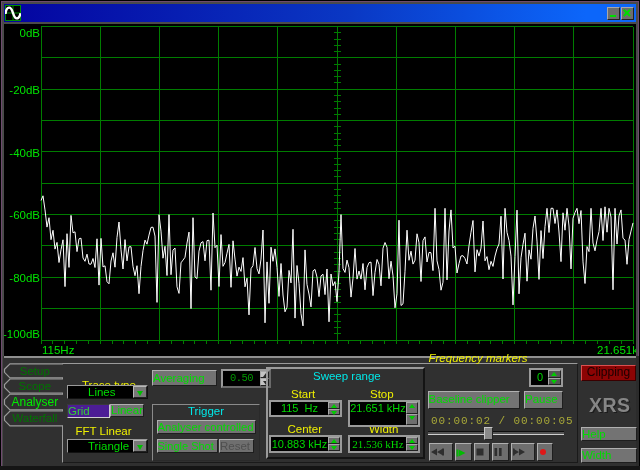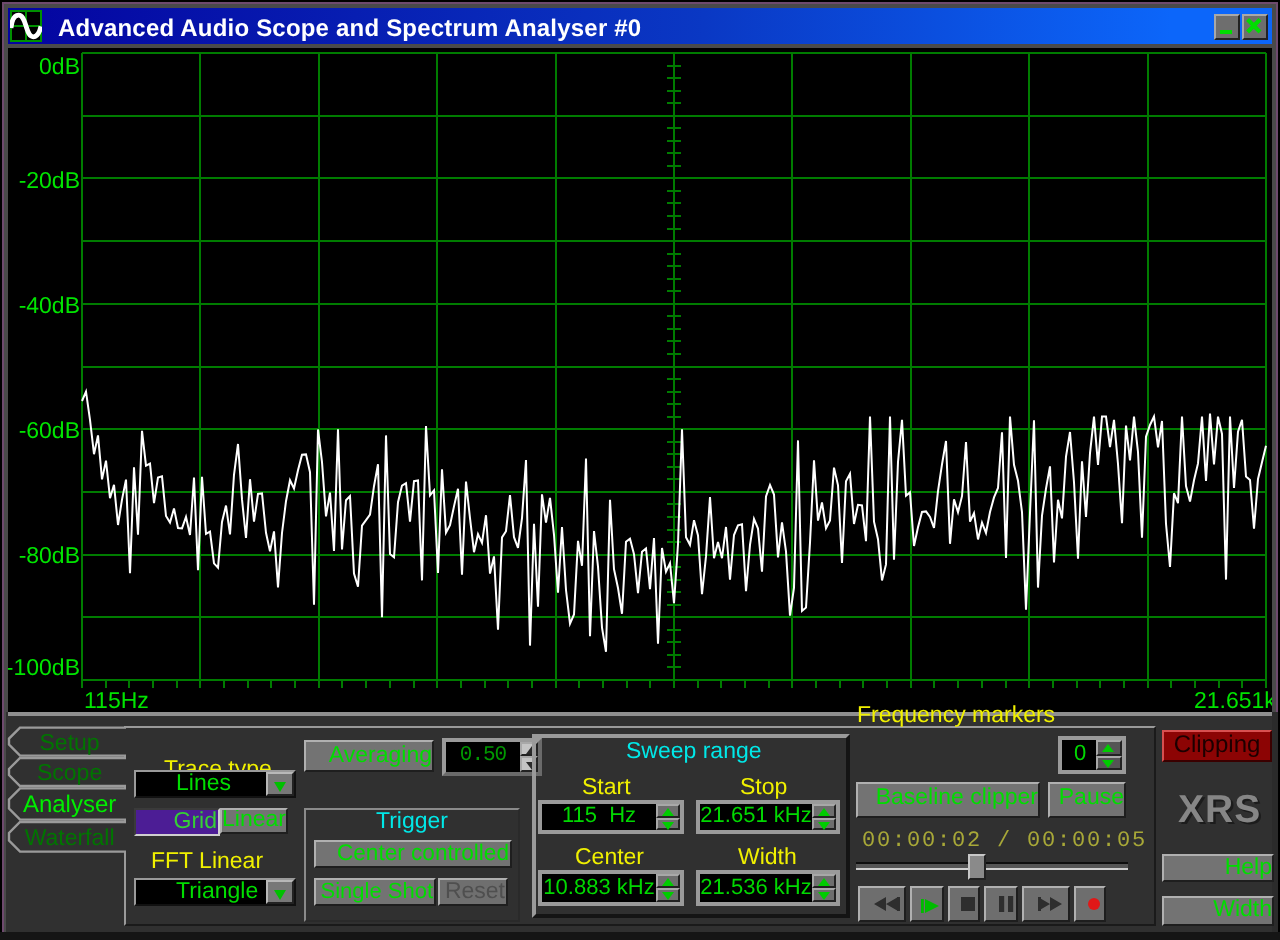--- a/index.html
+++ b/index.html
@@ -12,21 +12,21 @@
  border-top:1.5px solid #a8a8a8;border-left:1.5px solid #a8a8a8;
  border-bottom:1.5px solid #222;border-right:1.5px solid #222;}
 #scope{position:absolute;left:4px;top:24px;width:632px;height:332px;background:#000;}
 #panel{position:absolute;left:4px;top:356px;width:632px;height:110px;background:#303030;
  border-top:2px solid #8f8f8f;box-sizing:border-box;}
 #botframe{position:absolute;left:0px;top:465.5px;width:640px;height:4.5px;background:#151515;}
 #rpatch{position:absolute;left:636px;top:356px;width:3px;height:110px;background:#2b2b2b;}
 #lpatch{position:absolute;left:2.5px;top:356px;width:1.5px;height:110px;background:#303030;}
 .ylab{position:absolute;color:#f0f000;font-size:11.5px;white-space:nowrap;}
 .cylab{position:absolute;color:#00e8e8;font-size:11.5px;white-space:nowrap;}
-.btn{position:absolute;background:#737373;color:#00dd00;font-size:11.5px;text-align:right;
+.btn{position:absolute;background:#737373;color:#00dd00;font-size:11.5px;text-align:left;
  border-top:1px solid #b0b0b0;border-left:1px solid #b0b0b0;
  border-bottom:1px solid #1e1e1e;border-right:1px solid #1e1e1e;
  box-sizing:border-box;white-space:nowrap;overflow:hidden;}
 .combo{position:absolute;background:#000;border-top:1px solid #9a9a9a;border-left:1px solid #9a9a9a;
  border-bottom:1px solid #111;border-right:1px solid #111;box-sizing:border-box;}
 .combo .txt{position:absolute;left:5px;top:0.5px;color:#00dd00;font-size:11.5px;padding-left:15px;}
 .combo .arr{position:absolute;right:0;top:0;bottom:0;width:14px;background:#787878;
  border-top:1px solid #b8b8b8;border-left:1px solid #b8b8b8;
  border-bottom:1px solid #222;border-right:1px solid #222;box-sizing:border-box;}
 .combo .arr:after{content:"";position:absolute;left:3px;top:4px;width:0;height:0;
@@ -52,21 +52,20 @@
 <div id="titlebar">
  <svg id="icon" style="position:absolute;left:1px;top:1px" width="16" height="16">
   <rect x="0" y="0" width="16" height="16" fill="#000"></rect>
   <g stroke="#009000" stroke-width="1" fill="none">
    <rect x="0.5" y="0.5" width="15" height="15"></rect>
    <line x1="8" y1="0" x2="8" y2="16"></line>
         <line x1="0" y1="8" x2="16" y2="8"></line>
   </g>
   <path d="M0.5 9 C1 4.2 2.2 2.6 4.3 2.6 C6.4 2.6 7 5 8 8 C9 11 9.6 13.4 11.7 13.4 C13.8 13.4 14.8 11 15.5 8.2" stroke="#fff" stroke-width="2.4" fill="none"></path>
  </svg>
- <div id="titletext">Advanced Audio Scope and Spectrum Analyser #0</div>
  <div class="wbtn" style="left:603px">
       <div style="position:absolute;left:1.5px;top:6.5px;width:6px;height:2.2px;background:#00dd00"></div>
     </div>
  <div class="wbtn" style="left:616.5px">
       <svg width="10" height="10" style="position:absolute;left:0px;top:0px">
         <path d="M1.8 1.8 L8 8 M8 1.8 L1.8 8" stroke="#00dd00" stroke-width="2.1"></path>
       </svg>
     </div>
 </div>
 <svg id="scope" viewBox="4 24 632 332" width="632" height="332">
@@ -238,58 +237,58 @@
 <div class="btn" style="left:152px;top:370px;width:65px;height:16px;line-height:14px;">Averaging</div>
 <div class="vbox" style="left:221px;top:368.5px;width:50px;height:19px;border-color:#9a9a9a #6a6a6a #6a6a6a #9a9a9a;">
     <div class="val" style="right:9px;color:#00a000;font-family:Liberation Mono,monospace;font-size:10.5px;line-height:15px;letter-spacing:-0.5px;color:#009800;">0.50</div>
     <div class="spin dka" style="width:9px;">
       <div class="up" style="background:#c4c4c4;"></div>
       <div class="dn" style="background:#c4c4c4;"></div>
     </div>
   </div>
 <div class="gbox" style="left:152px;top:404px;width:108px;height:57px;border-color:#8a8a8a #2a2a2a #2a2a2a #8a8a8a;"></div>
 <div class="cylab" style="left:188px;top:404.5px;">Trigger</div>
-<div class="btn" style="left:156.5px;top:419.8px;width:99px;height:14px;font-size:11.3px;line-height:12px;">Center controlled</div>
+<div class="btn" style="left:156.5px;top:419.8px;width:99px;height:14px;font-size:11.3px;line-height:12px;">Analyser controlled</div>
 <div class="btn" style="left:156.5px;top:438.5px;width:61px;height:14.3px;line-height:12.5px;font-size:11px;">Single Shot</div>
 <div class="btn" style="left:219px;top:438.5px;width:34.5px;height:14.3px;color:#4f4f4f;background:#6f6f6f;line-height:12.5px;">Reset</div>
 <div class="gbox" style="left:266px;top:366.5px;width:159px;height:92.5px;border-width:2px;border-color:#9a9a9a #141414 #141414 #9a9a9a;"></div>
 <div class="cylab" style="left:313px;top:369.5px;">Sweep range</div>
 <div class="ylab" style="left:291px;top:387.5px;">Start</div>
 <div class="ylab" style="left:370px;top:387.5px;">Stop</div>
 <div class="ylab" style="left:287.5px;top:422.5px;">Center</div>
 <div class="ylab" style="left:369px;top:422.5px;">Width</div>
 <div class="vbox" style="left:269px;top:400px;width:73px;height:17px;">
     <div class="val" style="line-height:13px;">115&nbsp; Hz</div>
     <div class="spin">
       <div class="up"></div>
       <div class="dn"></div>
     </div>
   </div>
-<div class="vbox" style="left:348px;top:400px;width:72px;height:17px;">
+<div class="vbox" style="left:348px;top:400px;width:72px;height:27px;">
     <div class="val" style="line-height:13px;">21.651 kHz</div>
     <div class="spin">
       <div class="up"></div>
       <div class="dn"></div>
     </div>
   </div>
 <div class="vbox" style="left:269px;top:434.5px;width:73px;height:18px;">
     <div class="val" style="line-height:14px;">10.883 kHz</div>
     <div class="spin">
       <div class="up"></div>
       <div class="dn"></div>
     </div>
   </div>
 <div class="vbox" style="left:348px;top:434.5px;width:72px;height:18px;">
-    <div class="val" style="line-height:14px;">21.536 kHz</div>
+    <div class="val" style="line-height:14px;font-family:Liberation Serif, serif;">21.536 kHz</div>
     <div class="spin">
       <div class="up"></div>
       <div class="dn"></div>
     </div>
   </div>
-<div class="ylab" style="left:428.5px;top:352px;font-size:11.5px;">Frequency markers</div>
+<div class="ylab" style="left:428.5px;top:352px;font-size:11.5px;font-style:italic;">Frequency markers</div>
 <div class="vbox" style="left:529px;top:368px;width:34px;height:19px;">
     <div class="val" style="line-height:15px;">0</div>
     <div class="spin" style="width:13px;">
       <div class="up" style="background:#555;"></div>
       <div class="dn" style="background:#555;"></div>
     </div>
   </div>
 <div class="btn" style="left:427.5px;top:391.3px;width:92.5px;height:17.5px;line-height:15.5px;">Baseline clipper</div>
 <div class="btn" style="left:524px;top:391.3px;width:39px;height:17.5px;line-height:15.5px;">Pause</div>
 <div style="position:absolute;left:431px;top:414.5px;width:140px;color:#a8a838;font-size:11px;font-family:Liberation Mono,monospace;letter-spacing:0.9px;white-space:nowrap;">00:00:02 / 00:00:05</div>

